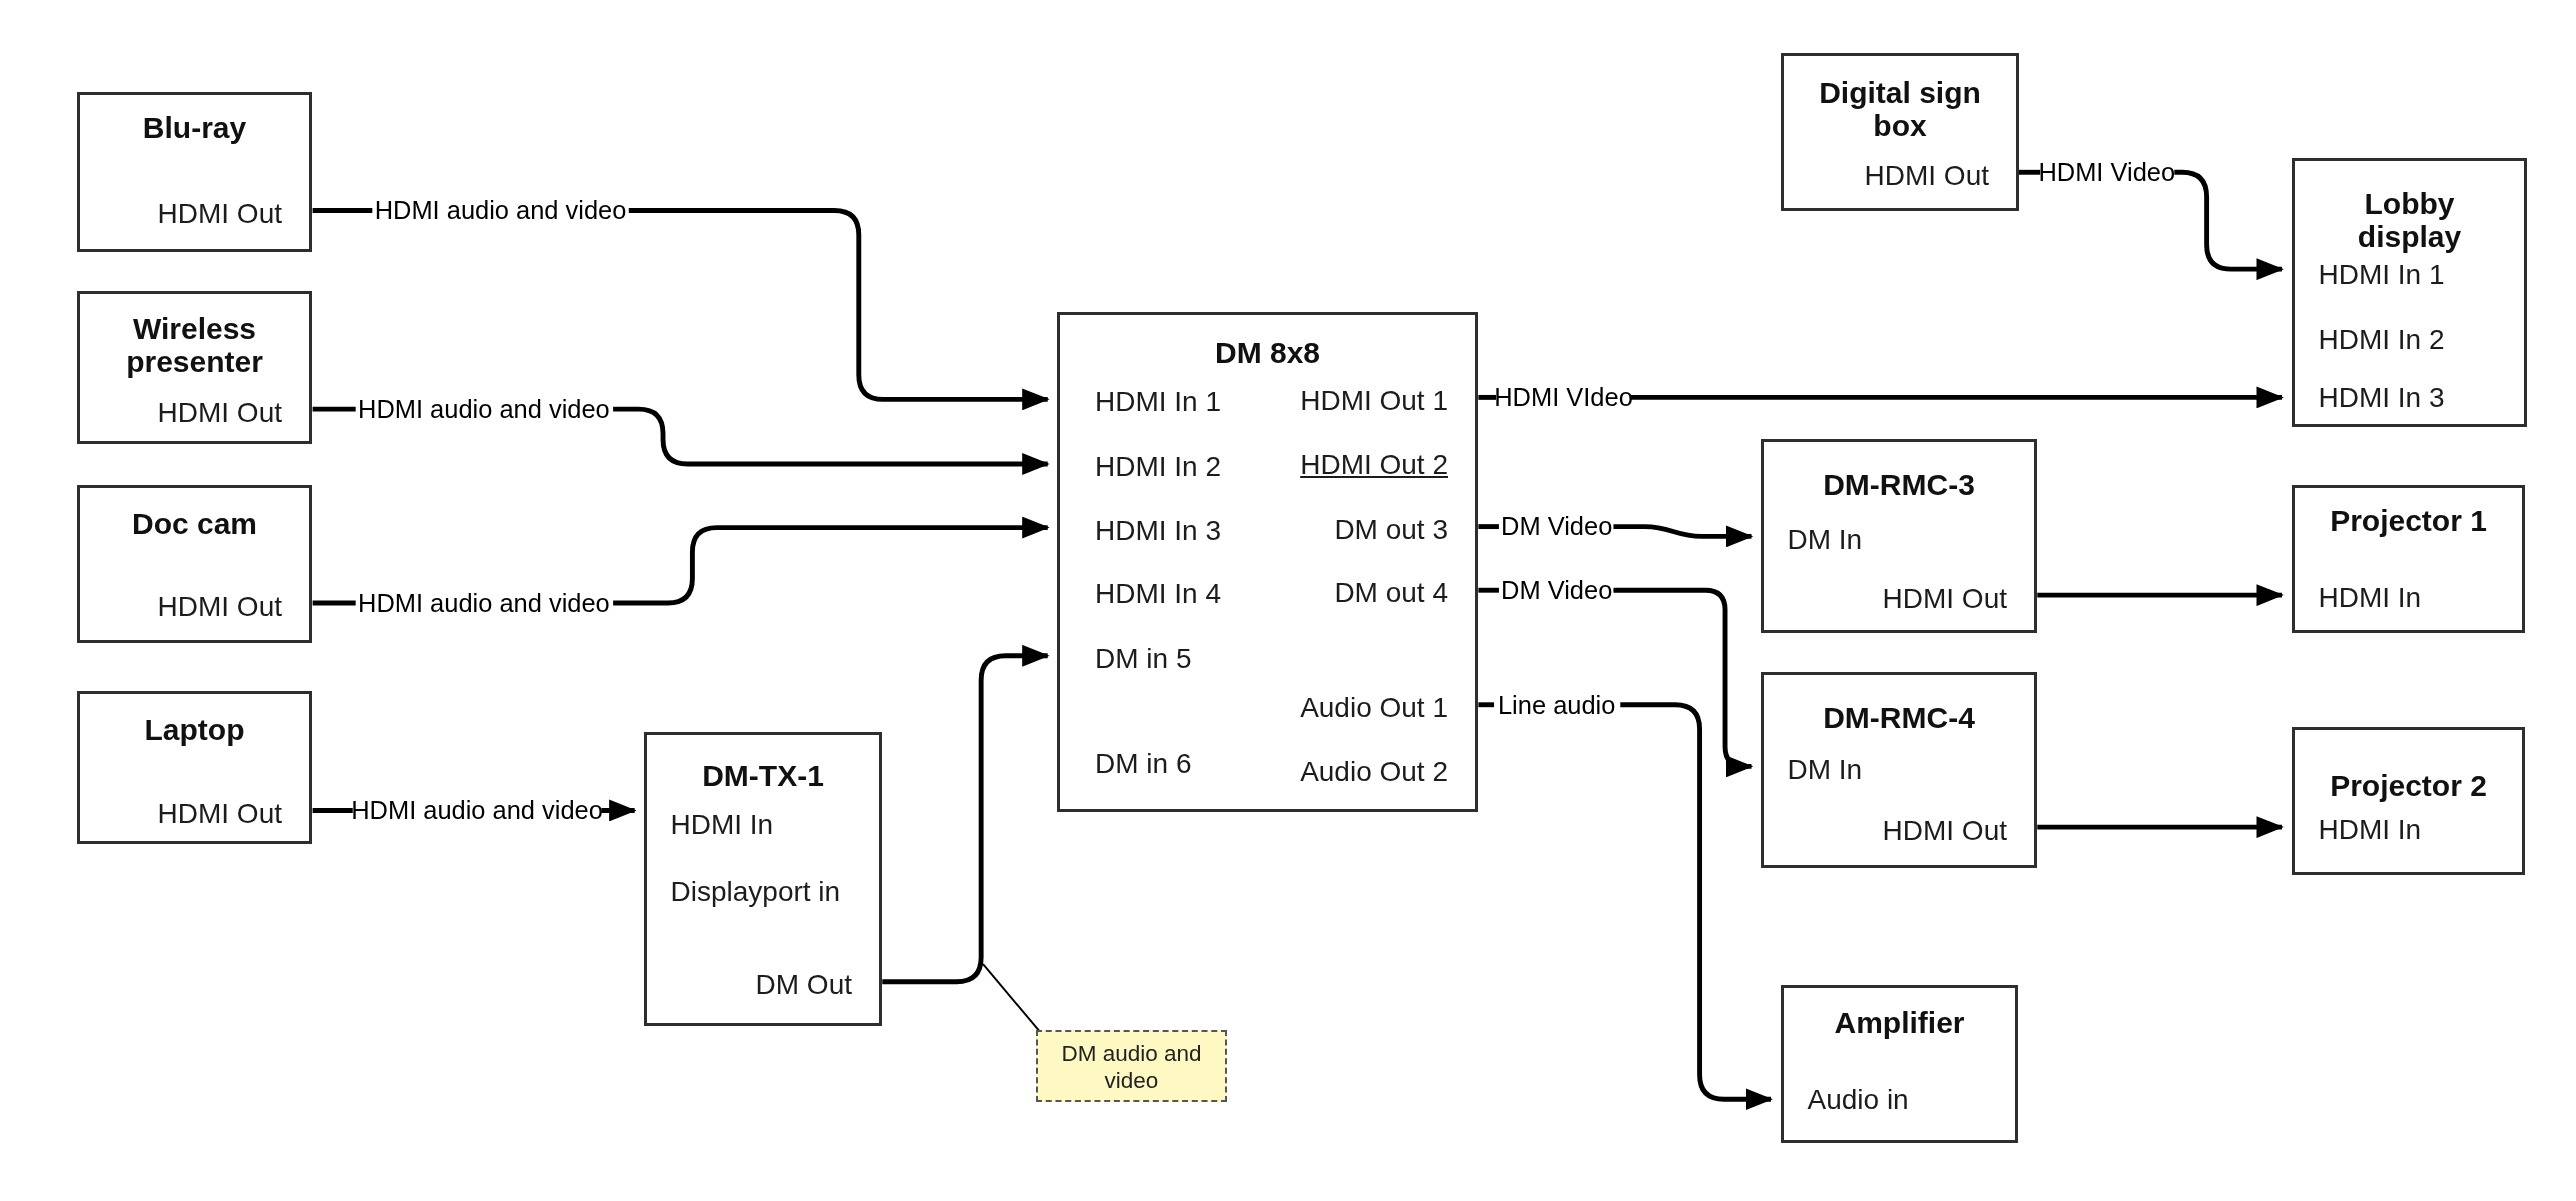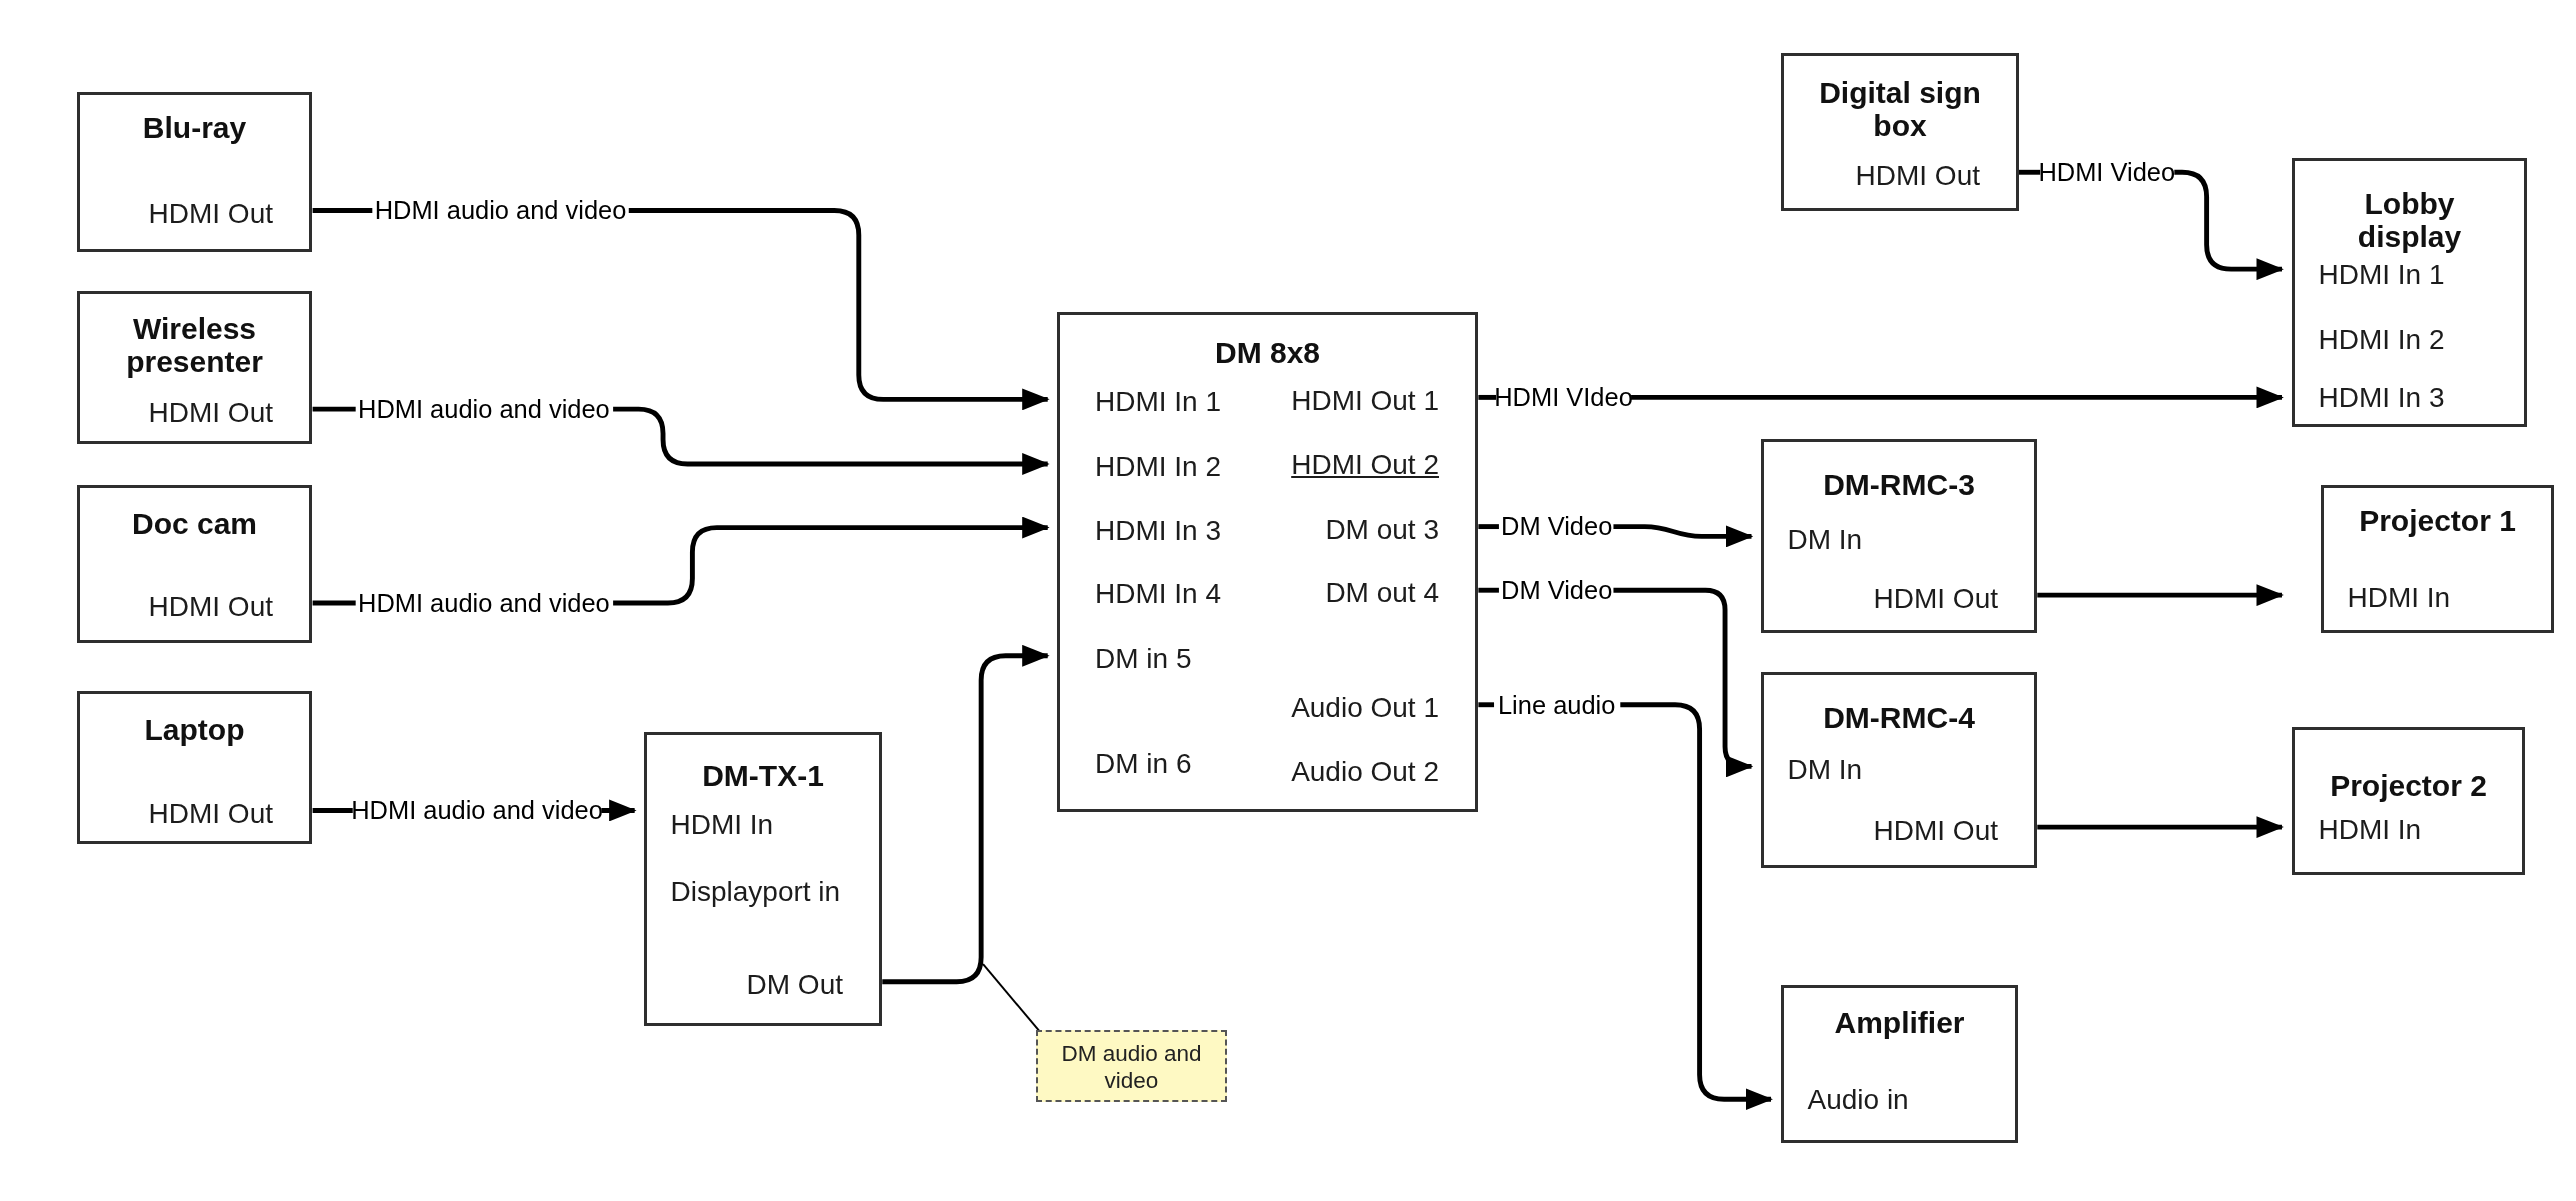--- a/index.html
+++ b/index.html
@@ -4,21 +4,21 @@
 <style>
   html,body{margin:0;padding:0;background:#ffffff;}
   body{font-family:"Liberation Sans", sans-serif;}
   .canvas{position:relative;width:2576px;height:1201px;background:#ffffff;overflow:hidden;}
   .wires{position:absolute;left:0;top:0;width:2576px;height:1201px;}
   .node{position:absolute;background:#ffffff;border:3.9px solid #2e2e2e;box-sizing:border-box;}
   .node .title{position:absolute;left:0;right:0;text-align:center;font-weight:bold;
     font-size:30px;line-height:33px;color:#111;}
   .port{position:absolute;height:33px;line-height:33px;font-size:28px;color:#1c1c1c;white-space:nowrap;}
   .port.l{left:23.5px;text-align:left;}
-  .port.r{right:36px;text-align:left;}
+  .port.r{right:27px;text-align:left;}
   .note{position:absolute;border:2px dashed #555;box-sizing:border-box;text-align:center;
     font-size:22.5px;line-height:27.4px;color:#222;padding-top:7.8px;background:#fef9c3;}
   svg text{font-size:26px;fill:#000;}
 </style>
 </head>
 <body>
 
 <div class="canvas">
 
   <svg class="wires" viewBox="0 0 2631 1227" xmlns="http://www.w3.org/2000/svg">
@@ -136,21 +136,21 @@
     <div class="port l" style="top:162px;">HDMI In 2</div>
     <div class="port l" style="top:220px;">HDMI In 3</div>
   </div>
 
   <div class="node" style="left:1761px;top:439px;width:276px;height:194px;">
     <div class="title" style="top:25.5px;">DM-RMC-3</div>
     <div class="port l" style="top:81px;">DM In</div>
     <div class="port r" style="top:140px;">HDMI Out</div>
   </div>
 
-  <div class="node" style="left:2292px;top:485px;width:233px;height:148px;margin-left:29px;">
+  <div class="node" style="left:2292px;top:485px;width:233px;height:148px;">
     <div class="title" style="top:15.7px;">Projector 1</div>
     <div class="port l" style="top:93px;">HDMI In</div>
   </div>
 
   <div class="node" style="left:1761px;top:672px;width:276px;height:196px;">
     <div class="title" style="top:25.5px;">DM-RMC-4</div>
     <div class="port l" style="top:78px;">DM In</div>
     <div class="port r" style="top:139px;">HDMI Out</div>
   </div>
 

